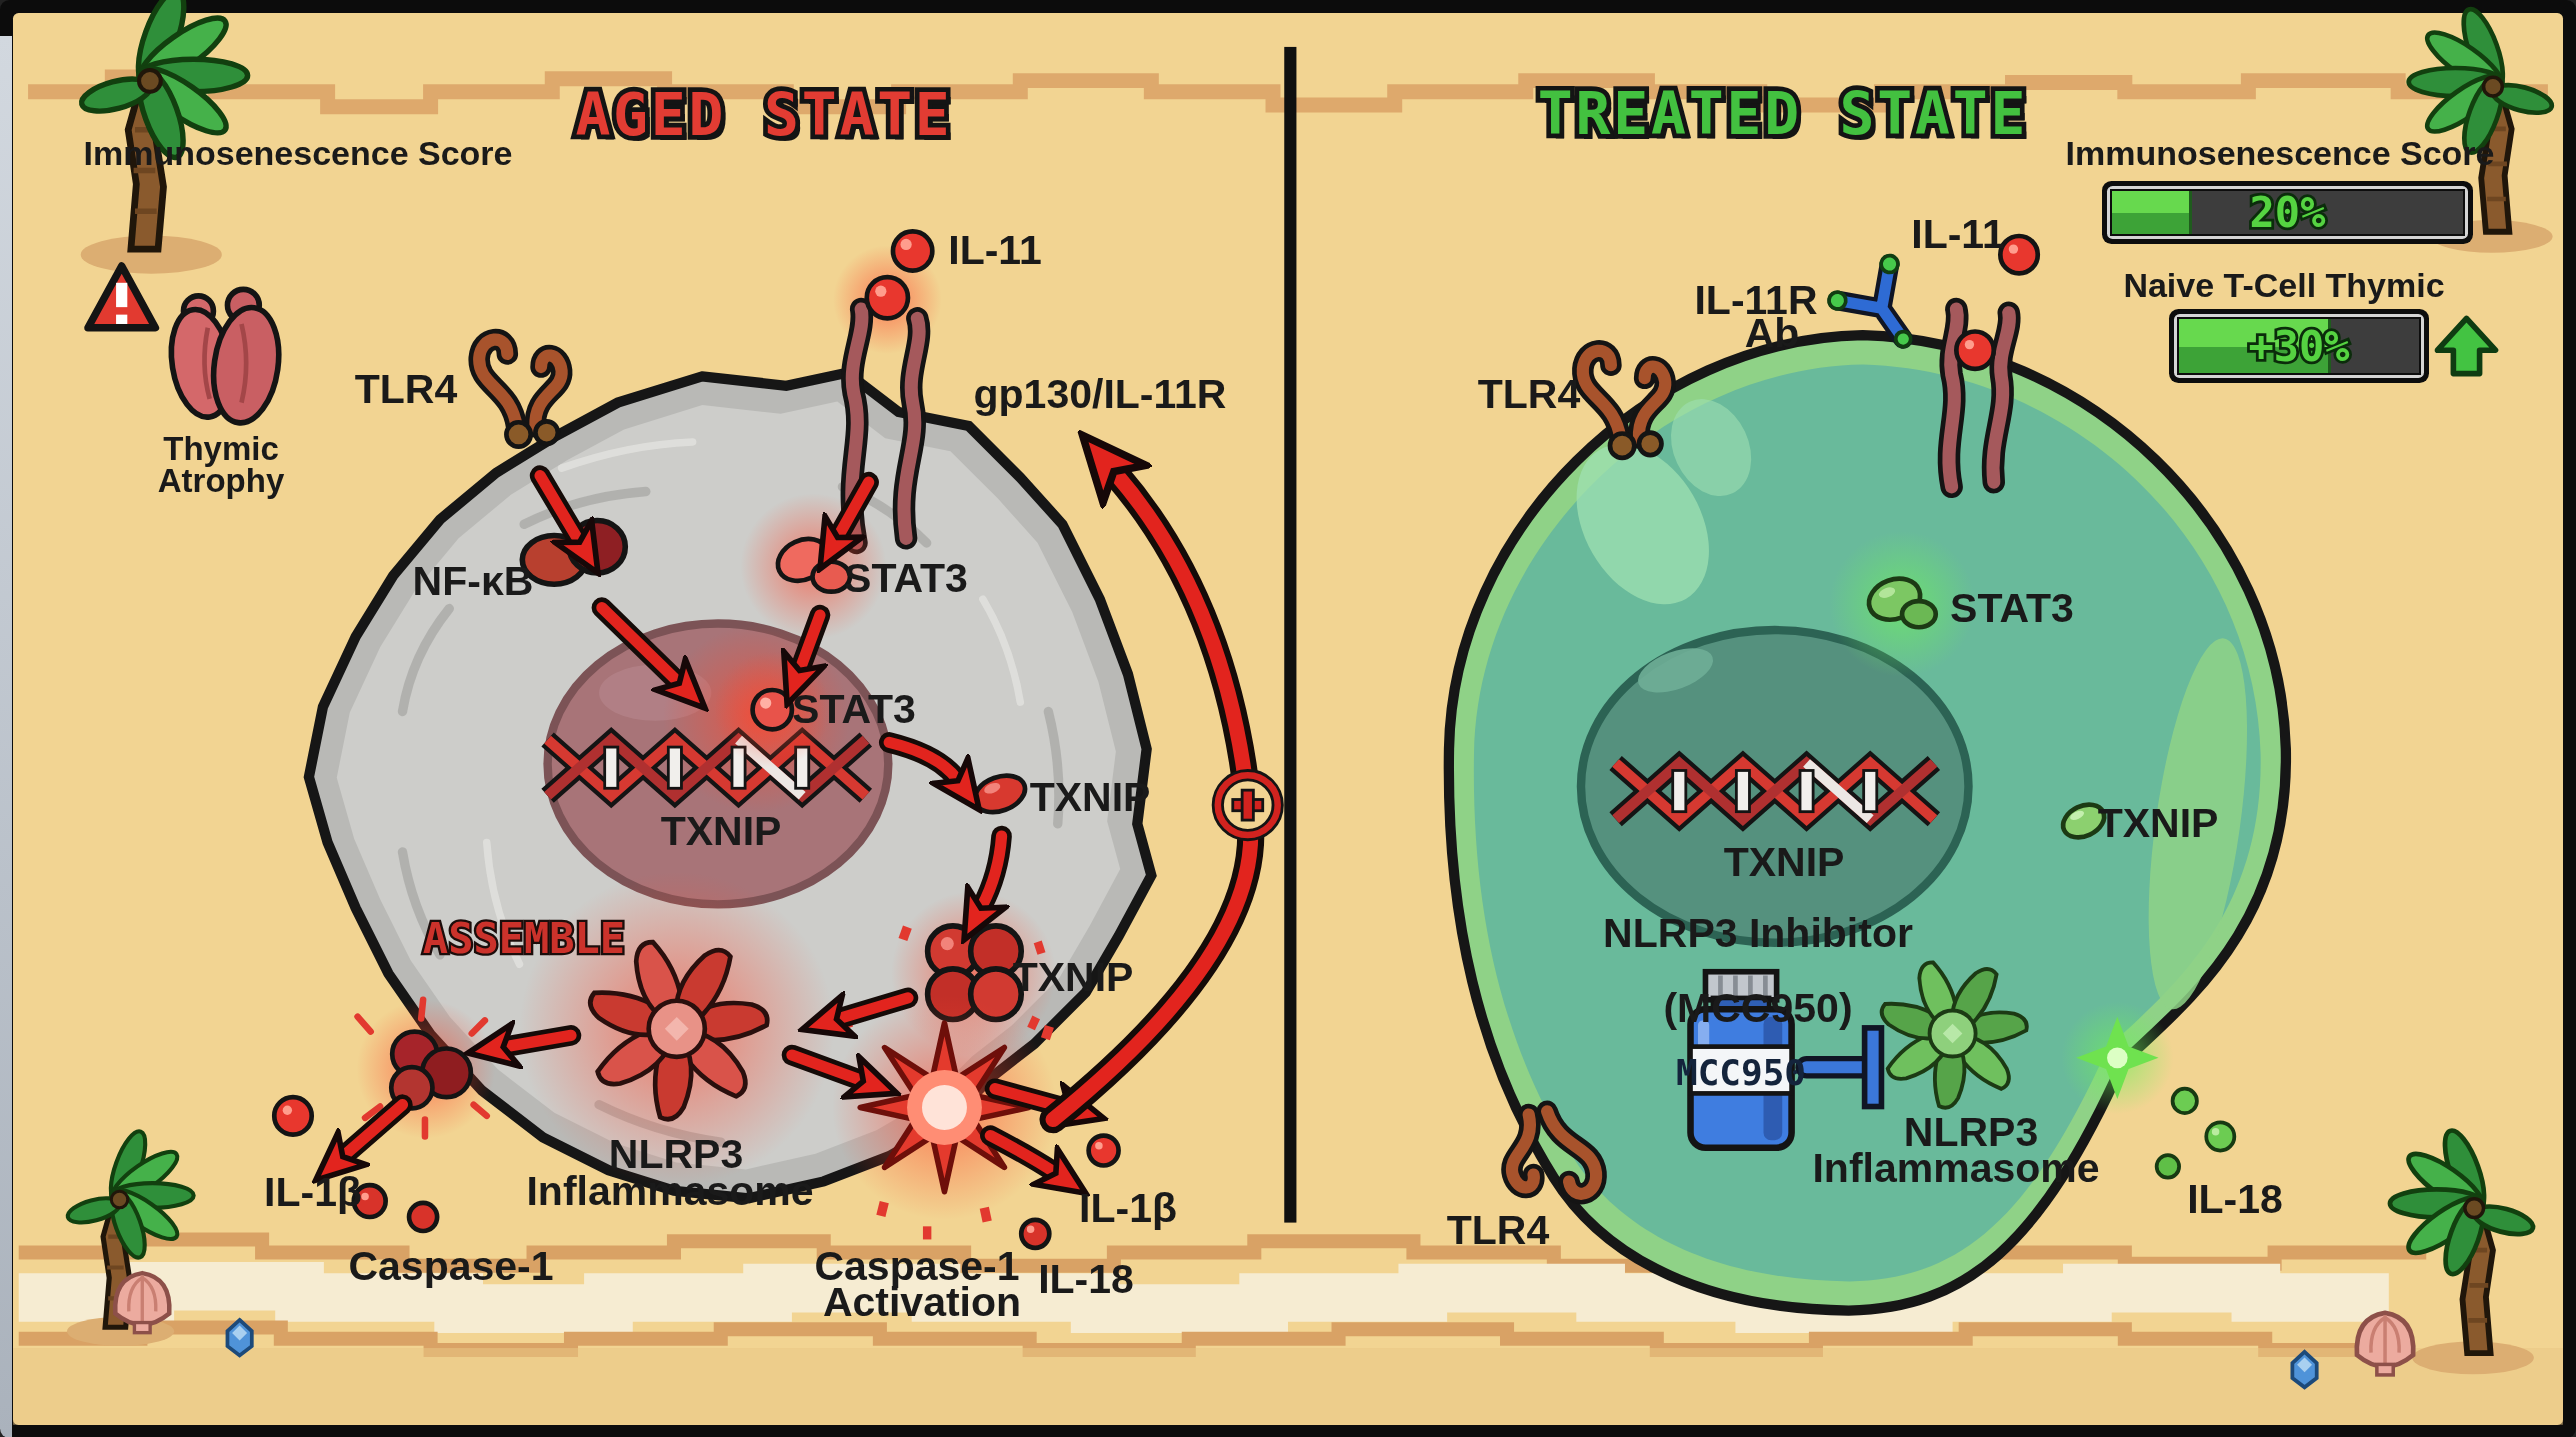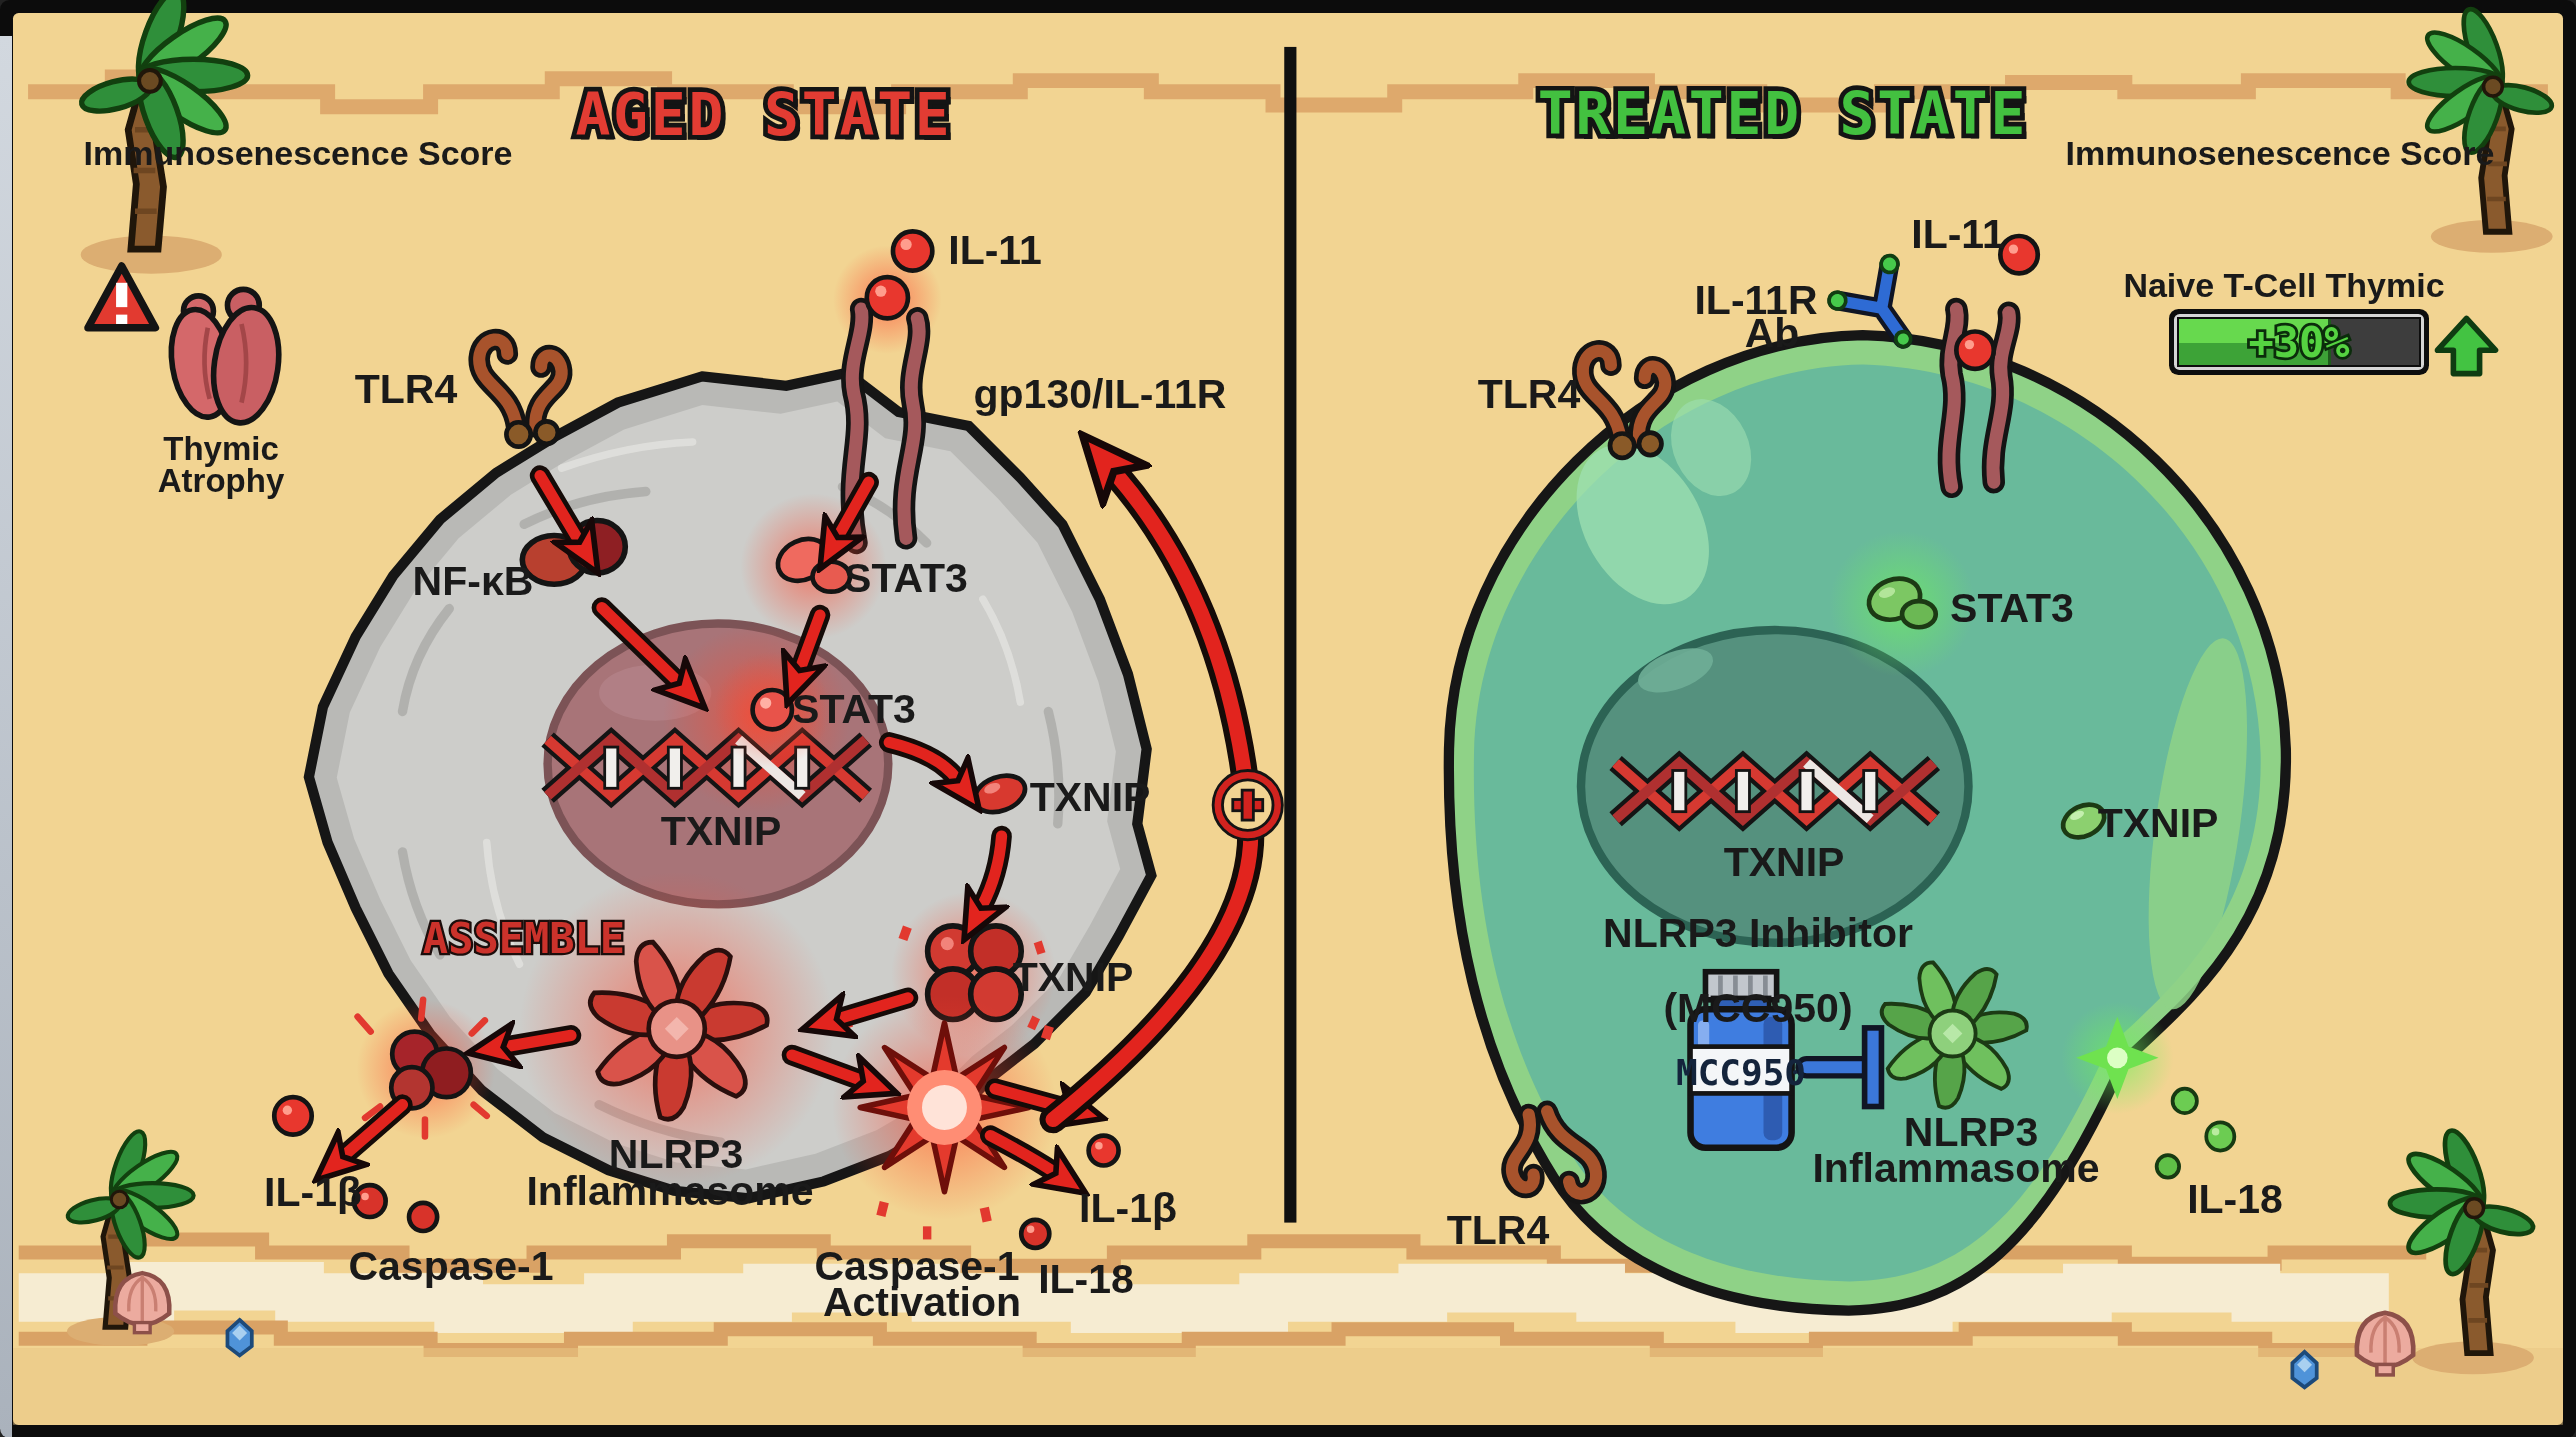--- a/index.html
+++ b/index.html
@@ -407,21 +407,29 @@
   <g>
     <circle cx="2334" cy="1176" r="13" fill="#6ccc52" stroke="#173a12" stroke-width="4"></circle>
     <circle cx="2372" cy="1214" r="15" fill="#6ccc52" stroke="#173a12" stroke-width="4"></circle>
         <circle cx="2367" cy="1209" r="4" fill="#b9eca0"></circle>
     <circle cx="2316" cy="1246" r="12" fill="#5fbf47" stroke="#173a12" stroke-width="4"></circle>
   </g>
 
   <polygon points="2604,374 2635,340 2666,374 2649,374 2649,399 2621,399 2621,374" fill="#43c342" stroke="#0f3c12" stroke-width="6" stroke-linejoin="round"></polygon>
 </svg>
 
-<div class="hud" style="left:2169px;top:309px;width:260px;height:66px">
+<div class="hud" style="left:2102px;top:181px;width:371px;height:63px">
+  <div class="hud-frame">
+        <div class="hud-track">
+    <div class="hud-fill fill-green" style="width: 22%;"></div>
+    <div class="hud-value txt-green">20%</div>
+  </div>
+      </div>
+</div>
+<div class="hud" style="left:2169px;top:309px;width:260px;height:74px">
   <div class="hud-frame">
         <div class="hud-track">
     <div class="hud-fill fill-green" style="width: 62%;"></div>
     <div class="hud-value txt-green">+30%</div>
   </div>
       </div>
 </div>
 
 <div class="lbl title title-green" style="left:1783px;top:114px">TREATED STATE</div>
 <div class="lbl title title-red" style="left:764px;top:115px">AGED STATE</div>

